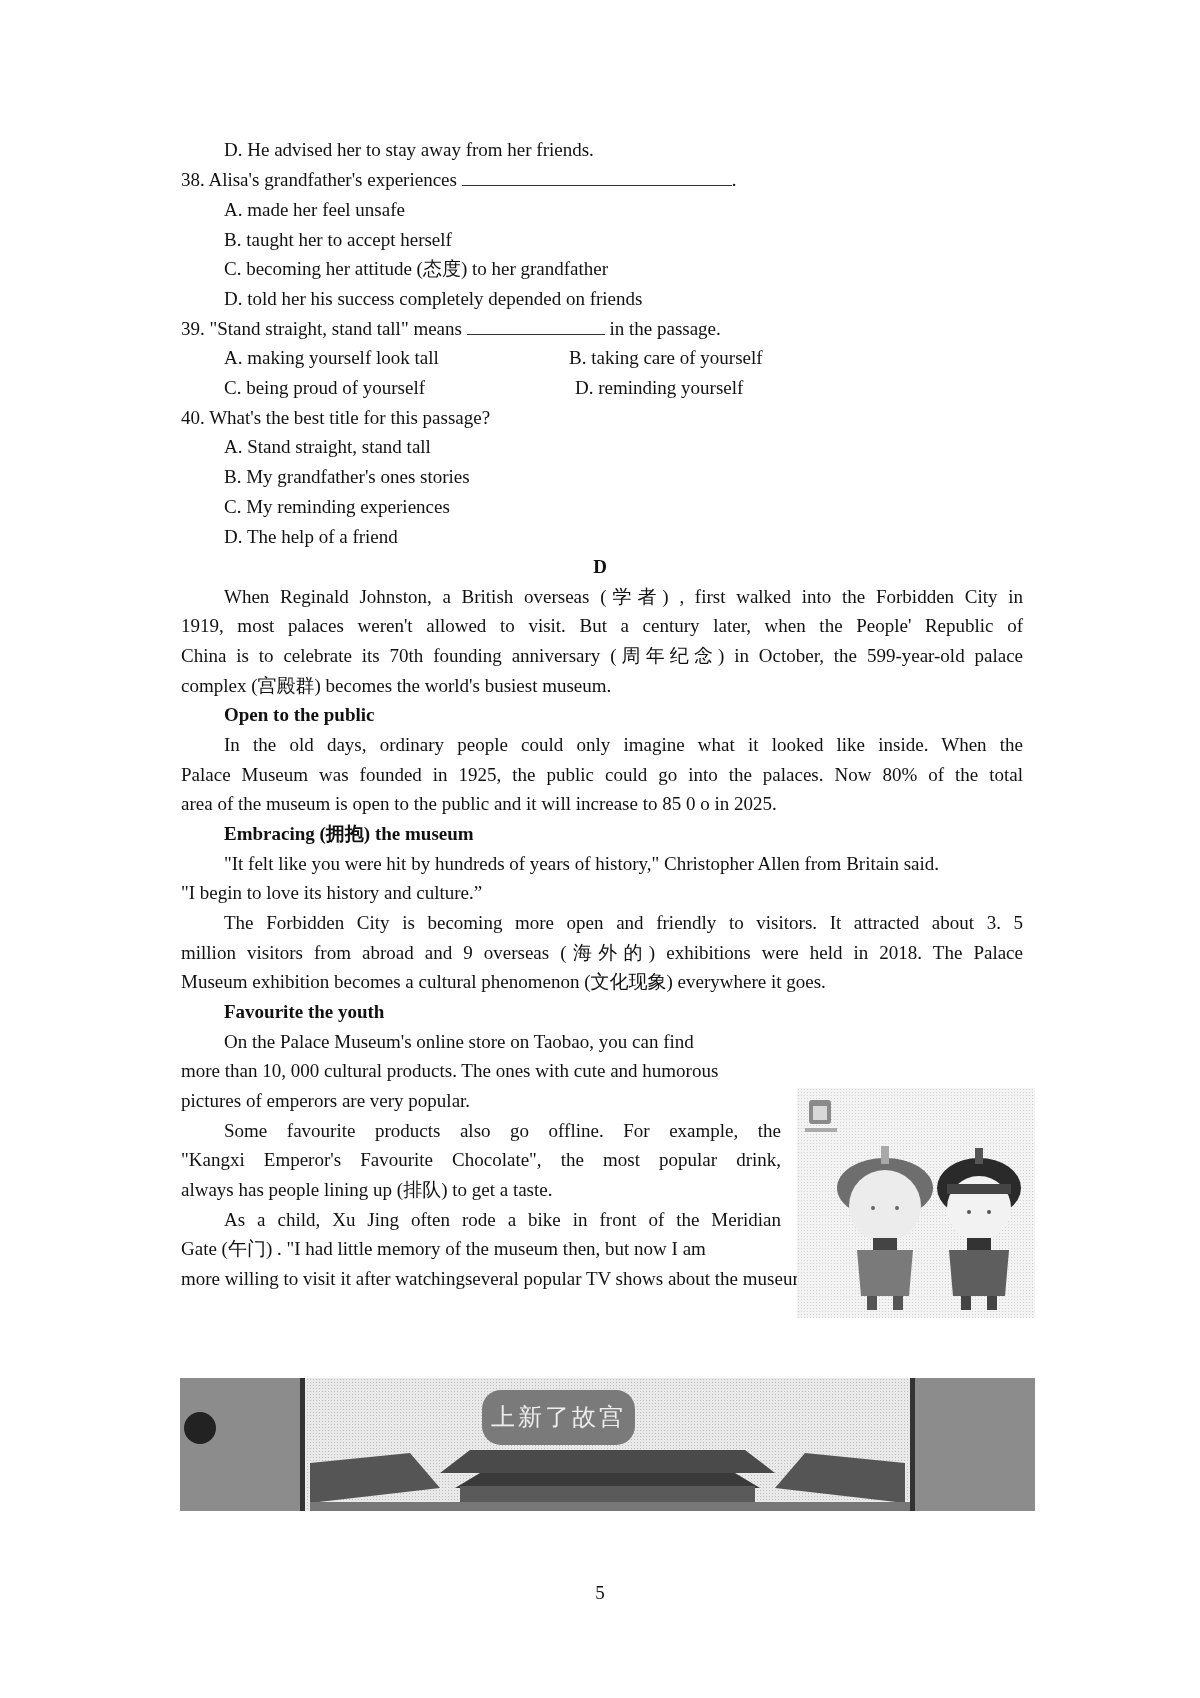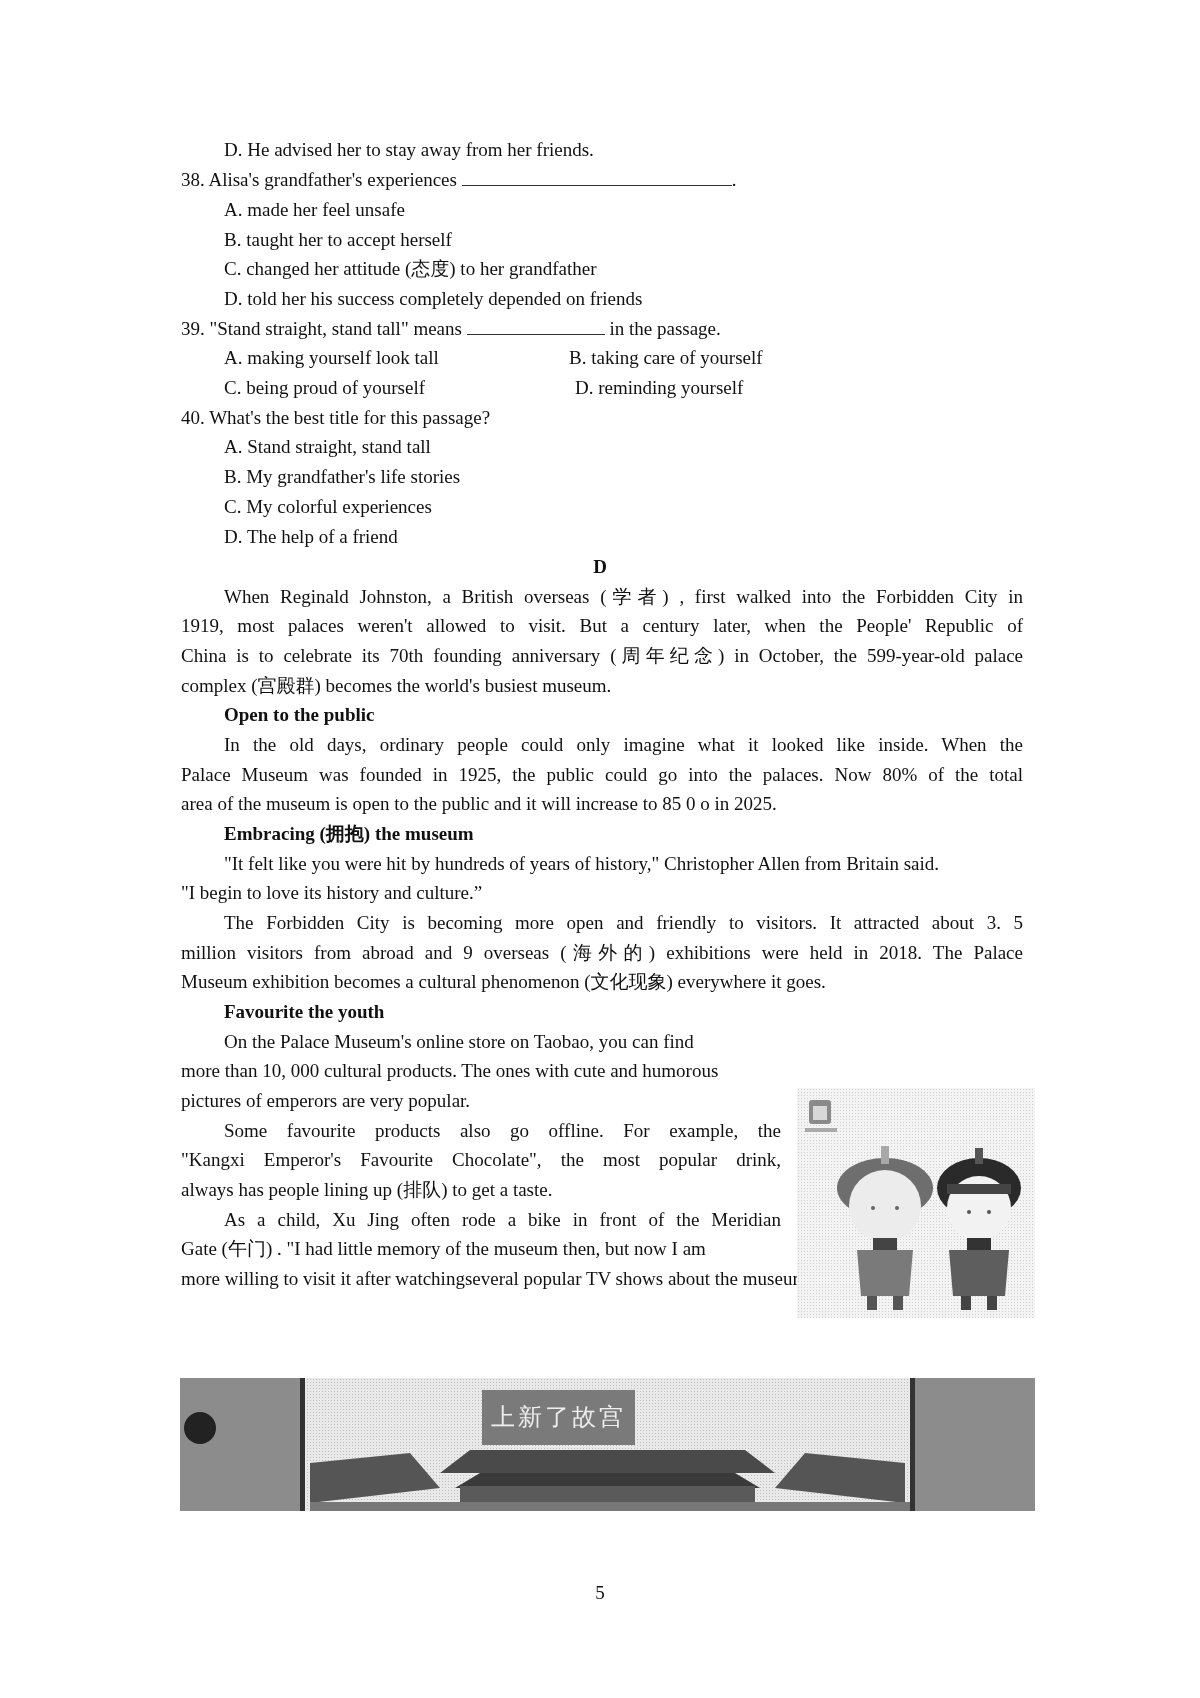--- a/index.html
+++ b/index.html
@@ -27,53 +27,53 @@
     .img-banner {
       position: absolute; left: 180px; top: 1378px; width: 855px; height: 133px;
       background-color: #e9e9e9;
       background-image: radial-gradient(#bdbdbd 0.8px, transparent 0.9px);
       background-size: 3px 3px;
       overflow: hidden;
     }
     .banner-sign {
       position: absolute; left: 302px; top: 12px; width: 153px; height: 55px;
       background: #7a7a7a; color: #eeeeee; text-align: center;
-      font-size: 24px; line-height: 55px; letter-spacing: 3px;
+      font-size: 24px; line-height: 55px; letter-spacing: 3px; border-radius: 19px;
     }
     .side-panel { position: absolute; top: 0; height: 133px; background: #8c8c8c; }
     .side-bar { position: absolute; top: 0; width: 5px; height: 133px; background: #333; }
   </style>
 </head>
 <body>
 
 <div class="line i1" style="top:138px">D. He advised her to stay away from her friends.</div>
 
 <div class="line i0" style="top:168px">
   <span>38. Alisa's grandfather's experiences</span>
   <span class="blank" style="width:270px"></span><span>.</span>
 </div>
 <div class="line i1" style="top:198px">A. made her feel unsafe</div>
 <div class="line i1" style="top:228px">B. taught her to accept herself</div>
-<div class="line i1" style="top:257px">C. changed her attitude (态度) to her grandfather</div>
+<div class="line i1" style="top:257px">C. becoming her attitude (态度) to her grandfather</div>
 <div class="line i1" style="top:287px">D. told her his success completely depended on friends</div>
 
 <div class="line i0" style="top:317px">
   <span>39. "Stand straight, stand tall" means</span>
   <span class="blank" style="width:138px"></span>
   <span>in the passage.</span>
 </div>
 <div class="line i1" style="top:346px">A. making yourself look tall</div>
 <div class="line" style="top:346px; left:569px">B. taking care of yourself</div>
 <div class="line i1" style="top:376px">C. being proud of yourself</div>
 <div class="line" style="top:376px; left:575px">D. reminding yourself</div>
 
 <div class="line i0" style="top:406px">40. What's the best title for this passage?</div>
 <div class="line i1" style="top:435px">A. Stand straight, stand tall</div>
-<div class="line i1" style="top:465px">B. My grandfather's life stories</div>
-<div class="line i1" style="top:495px">C. My colorful experiences</div>
+<div class="line i1" style="top:465px">B. My grandfather's ones stories</div>
+<div class="line i1" style="top:495px">C. My reminding experiences</div>
 <div class="line i1" style="top:525px">D. The help of a friend</div>
 
 <div class="line center bold" style="top:555px">D</div>
 
 <div class="line i1" style="top:585px; width:799px; text-align:justify; text-align-last:justify; white-space:normal">When Reginald Johnston, a British overseas (学者) , first walked into the Forbidden City in</div>
 <div class="line i0 just" style="top:614px">1919, most palaces weren't allowed to visit. But a century later, when the People' Republic of</div>
 <div class="line i0 just" style="top:644px">China is to celebrate its 70th founding anniversary (周年纪念) in October, the 599-year-old palace</div>
 <div class="line i0" style="top:674px">complex (宫殿群) becomes the world's busiest museum.</div>
 
 <div class="line i1 bold" style="top:703px">Open to the public</div>

